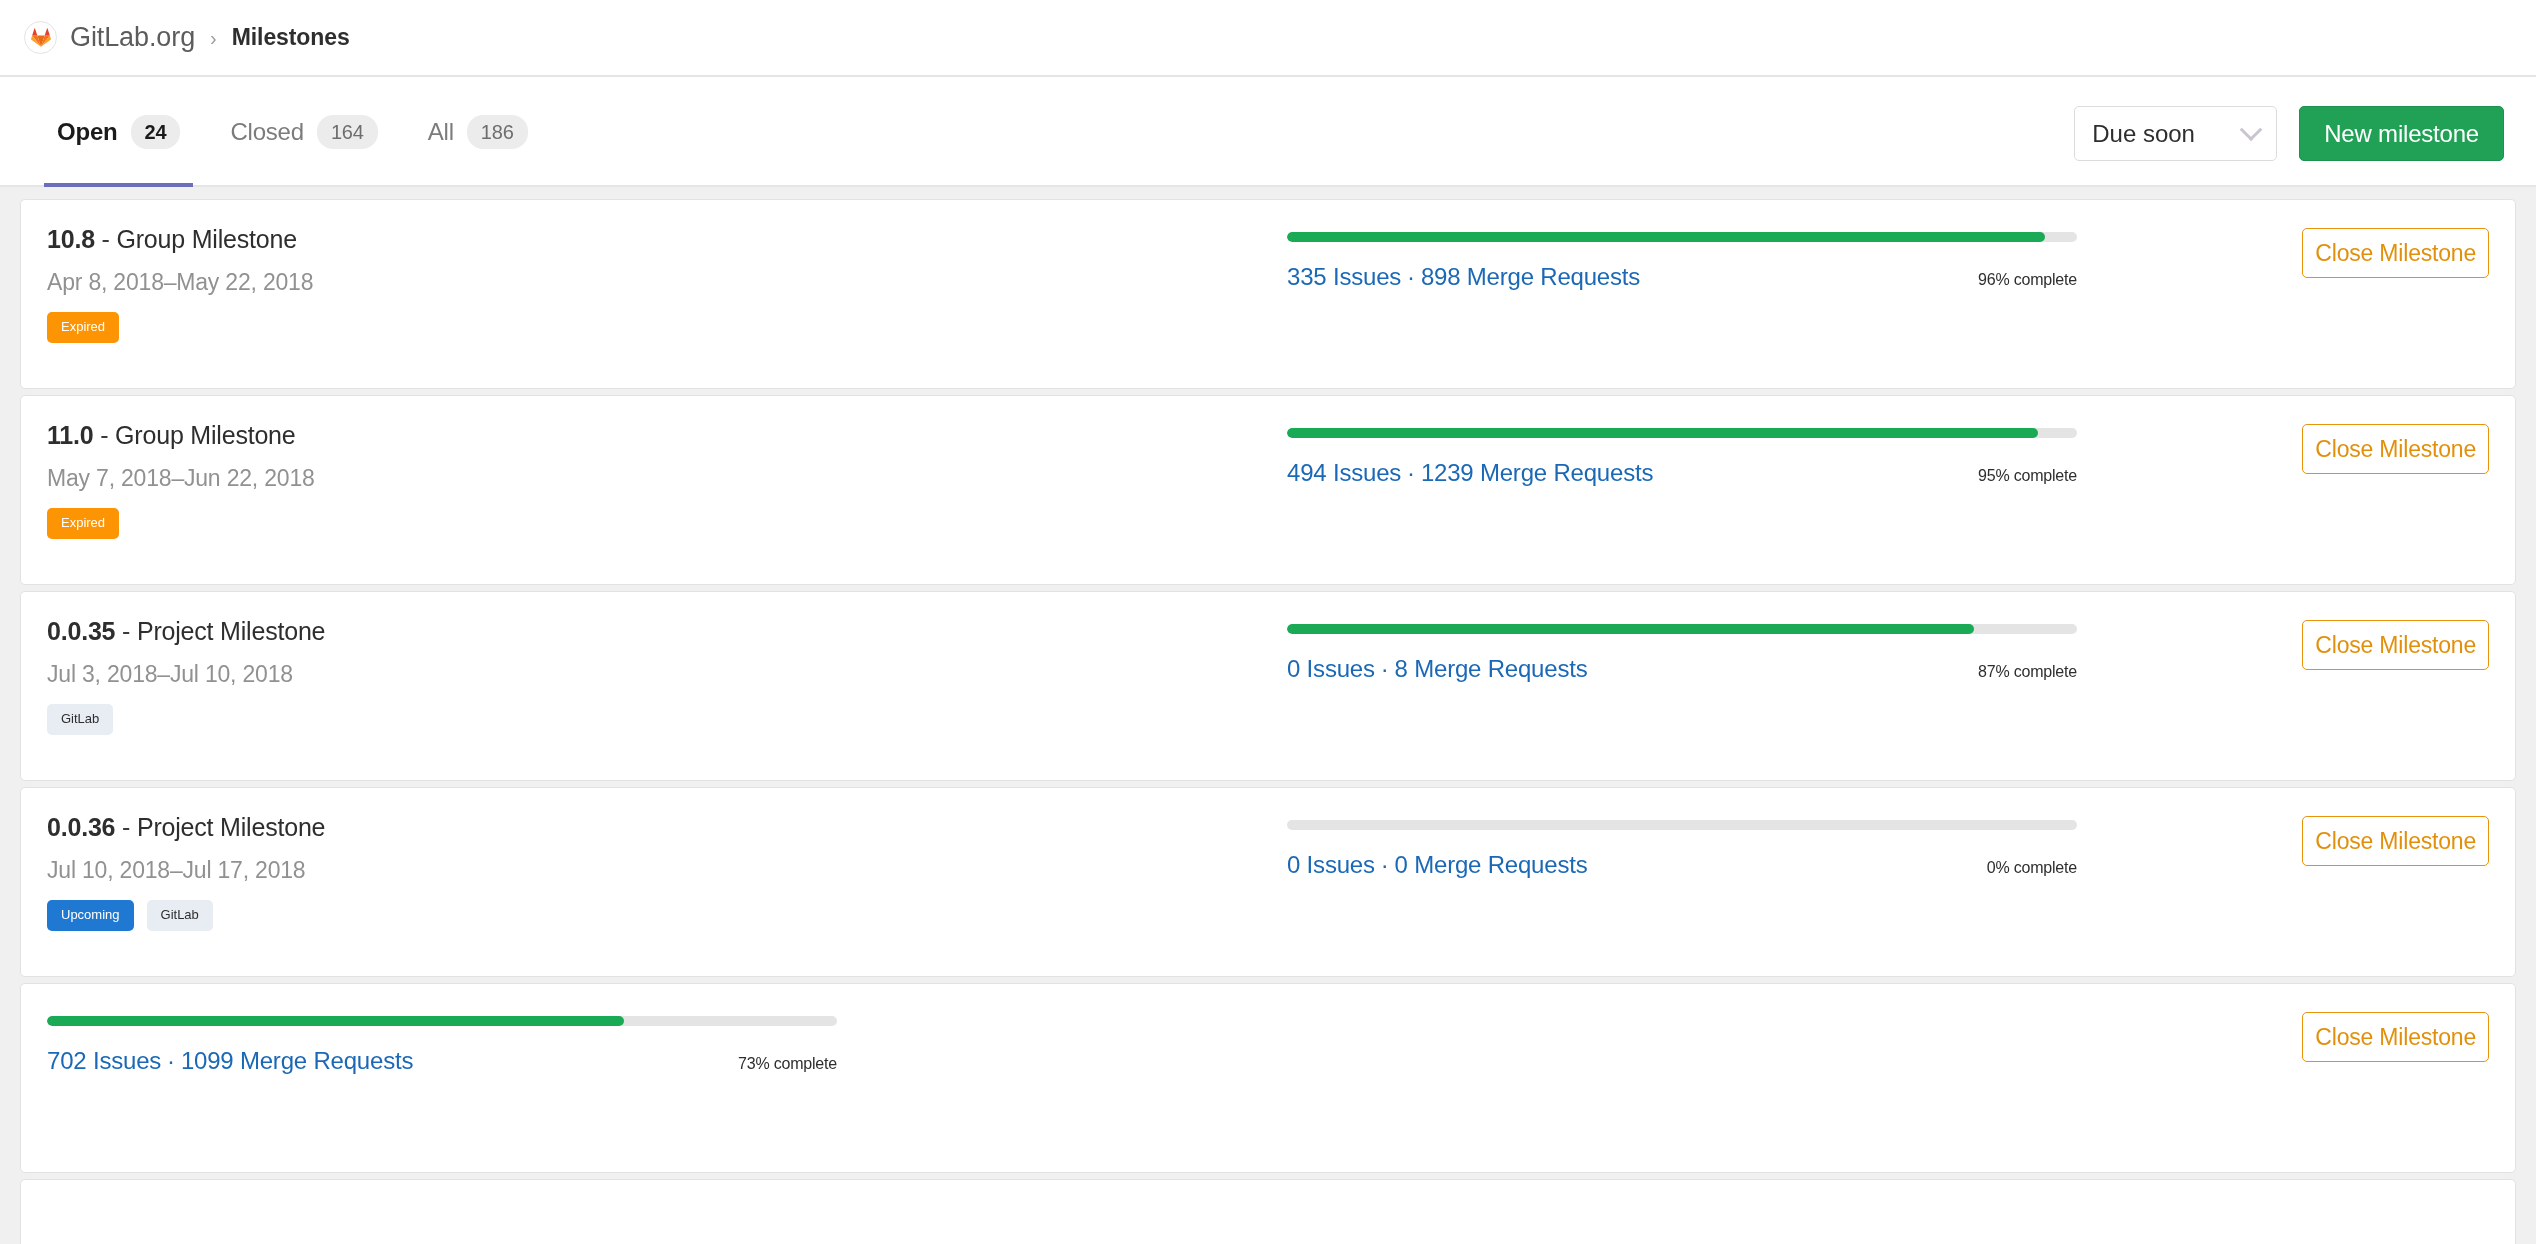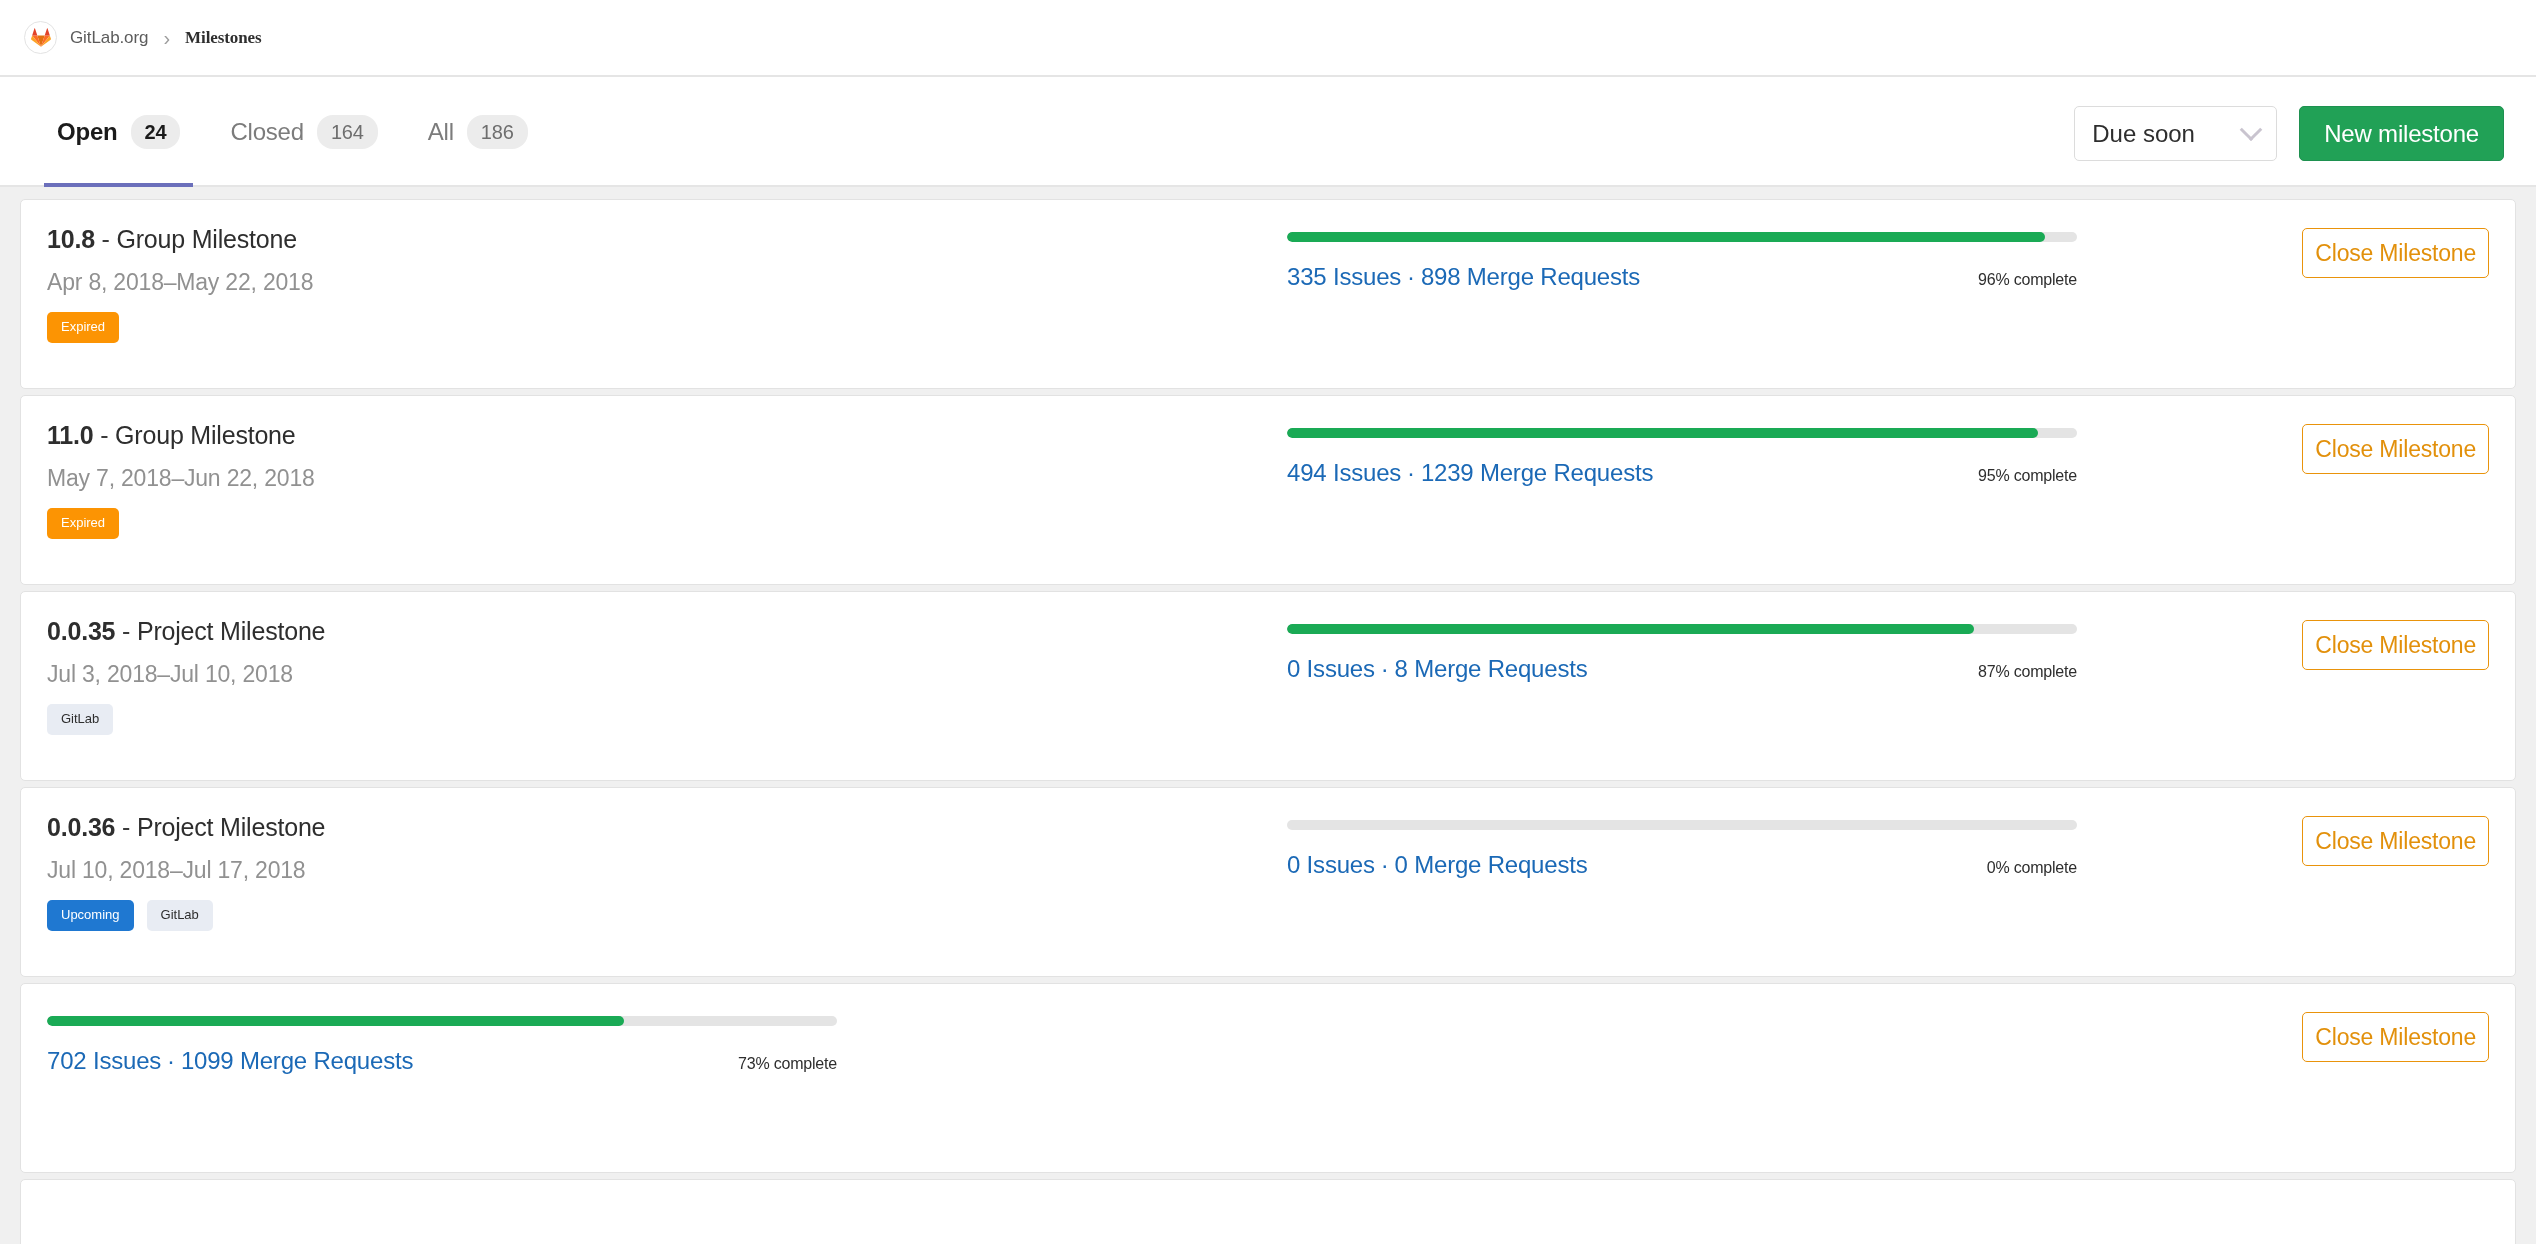--- a/index.html
+++ b/index.html
@@ -23,36 +23,35 @@
   .bc-avatar {
     width: 33px; height: 33px;
     border-radius: 50%;
     border: 1px solid #e3e3e3;
     background: #ffffff;
     display: flex; align-items: center; justify-content: center;
     flex: 0 0 auto;
     margin-right: 13px;
   }
   .bc-group {
-    font-size: 17px;
+    font-size: 27px;
     color: #5c5c5c;
     letter-spacing: -0.1px;
   }
   .bc-sep {
     font-size: 20px;
     color: #9c9c9c;
     margin: 0 15px;
     line-height: 1;
   }
   .bc-current {
-    font-size: 17px;
+    font-size: 23px;
     font-weight: bold;
     color: #2e2e2e;
     letter-spacing: -0.1px;
-    font-family: Liberation Serif, serif;
   }
 
   
   .toolbar {
     height: 110px;
     background: #ffffff;
     border-bottom: 2px solid #e5e5e5;
     display: flex;
     align-items: flex-start;
     padding: 0 32px;

